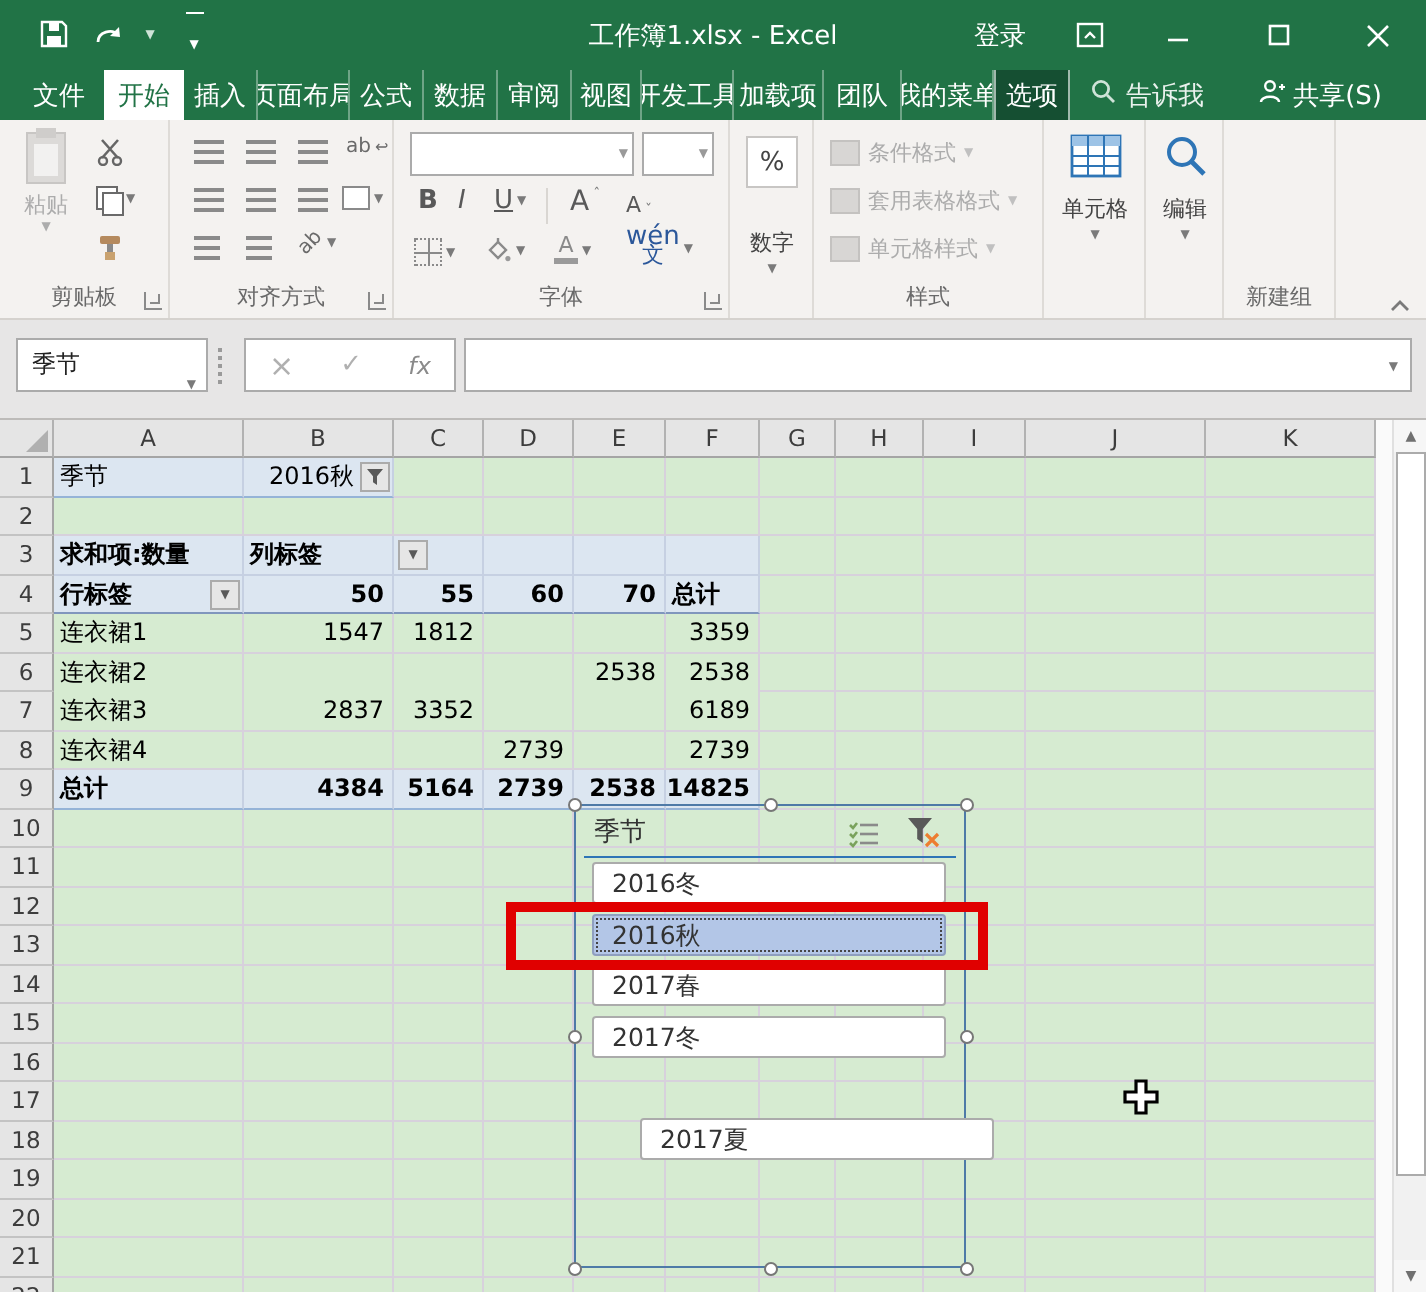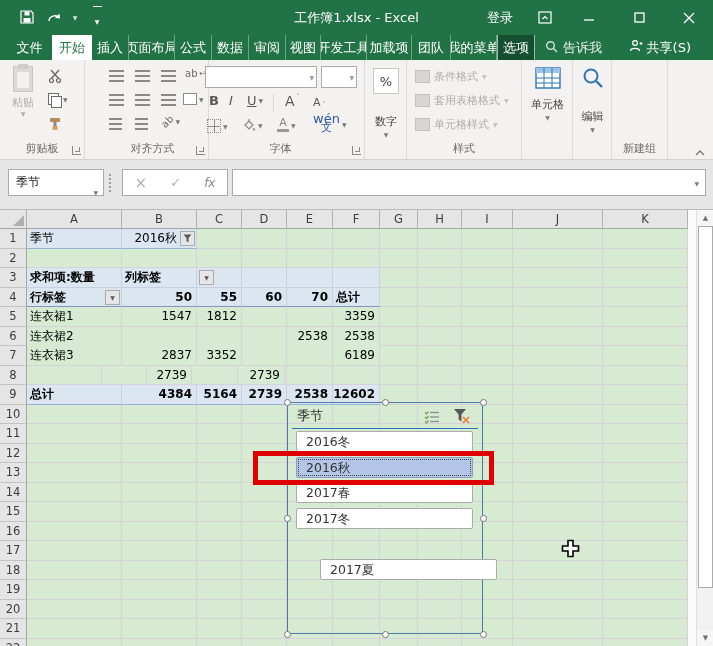--- a/index.html
+++ b/index.html
@@ -195,21 +195,21 @@
         <svg width="15" height="14" viewBox="0 0 15 14">
             <rect x="2" y="1" width="10" height="4" rx="1" fill="#b58a5e"></rect>
             <rect x="5.5" y="5" width="3" height="4" fill="#8a8a8a"></rect>
             <rect x="4.5" y="9" width="5" height="4" fill="#c9a26f"></rect>
           </svg>
       </div>
       <div class="glabel">剪贴板</div>
       <div class="launcher"></div>
     </div>
 
-    <div class="rgroup" style="left:97px;width:112px">
+    <div class="rgroup" style="left:85px;width:112px">
       <div class="smallic" style="left:12px;top:10px">
           <div class="bars"></div>
         </div>
       <div class="smallic" style="left:38px;top:10px">
           <div class="bars"></div>
         </div>
       <div class="smallic" style="left:64px;top:10px">
           <div class="bars"></div>
         </div>
       <div class="smallic" style="left:88px;top:8px;font-size:10px;color:#6a6a6a">ab<span style="font-size:8px">↩</span></div>
@@ -335,21 +335,21 @@
         <span class="dd" style="margin-top:2px">▼</span>
       </div>
     </div>
 
     <div class="rgroup" style="left:573px;width:39px">
       <div class="bigbtn" style="left:0;width:39px;top:6px">
         <span><svg width="24" height="24" viewBox="0 0 24 24">
               <circle cx="10" cy="10" r="6.5" fill="none" stroke="#2e75b6" stroke-width="2"></circle>
               <line x1="15" y1="15" x2="21" y2="21" stroke="#2e75b6" stroke-width="2.4"></line>
             </svg></span>
-        <span style="margin-top:16px">编辑</span>
+        <span style="margin-top:4px">编辑</span>
         <span class="dd" style="margin-top:2px">▼</span>
       </div>
     </div>
 
     <div class="rgroup" style="left:612px;width:56px">
       <div class="glabel">新建组</div>
     </div>
 
     <div class="abs" style="left:694px;top:82px">
       <svg width="12" height="8" viewBox="0 0 12 8">
@@ -696,33 +696,34 @@
         </div>
         <div class="prow grn" style="top: 117px; height: 19.5px;">
           <div class="pcell" style="width: 95px;">连衣裙3</div>
           <div class="pcell num" style="width: 75px;">2837</div>
           <div class="pcell num" style="width: 45px;">3352</div>
           <div class="pcell num" style="width: 45px;"></div>
           <div class="pcell num" style="width: 46px;"></div>
           <div class="pcell num" style="width: 47px;">6189</div>
         </div>
         <div class="prow grn" style="top: 136.5px; height: 19.5px;">
+          <div class="pcell" style="width: 95px;">连衣裙4</div>
           <div class="pcell num" style="width: 75px;"></div>
           <div class="pcell num" style="width: 45px;"></div>
           <div class="pcell num" style="width: 45px;">2739</div>
           <div class="pcell num" style="width: 46px;"></div>
           <div class="pcell num" style="width: 47px;">2739</div>
         </div>
         <div class="prow lav r9" style="top: 156px; height: 19.5px;">
           <div class="pcell bold" style="width: 95px;">总计</div>
           <div class="pcell num bold" style="width: 75px;">4384</div>
           <div class="pcell num bold" style="width: 45px;">5164</div>
           <div class="pcell num bold" style="width: 45px;">2739</div>
           <div class="pcell num bold" style="width: 46px;">2538</div>
-          <div class="pcell num bold" style="width: 47px;">12602</div>
+          <div class="pcell num bold" style="width: 47px;">14825</div>
         </div>
         <div class="pbtn" style="left: 153px; top: 2px;">
           <svg width="9" height="9" viewBox="0 0 9 9">
             <path d="M0.5 0.5 h8 l-3 3.6 v4.4 l-2 -1.4 v-3 z" fill="#595959"></path>
           </svg>
         </div>
         <div class="pbtn" style="left: 172px; top: 41px;">
           <span style="font-size:6px;color:#595959">▼</span>
         </div>
         <div class="pbtn" style="left: 78px; top: 60.5px;">

